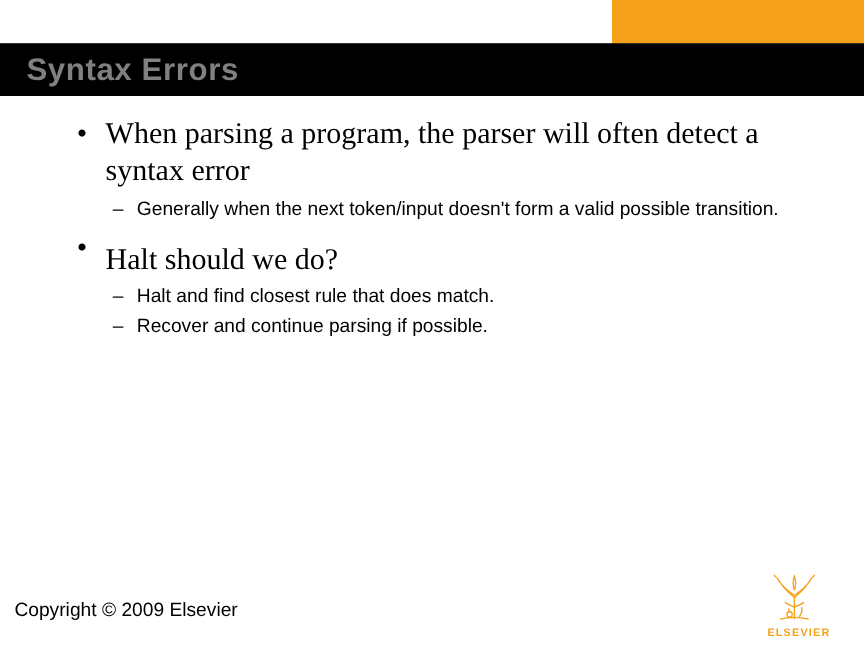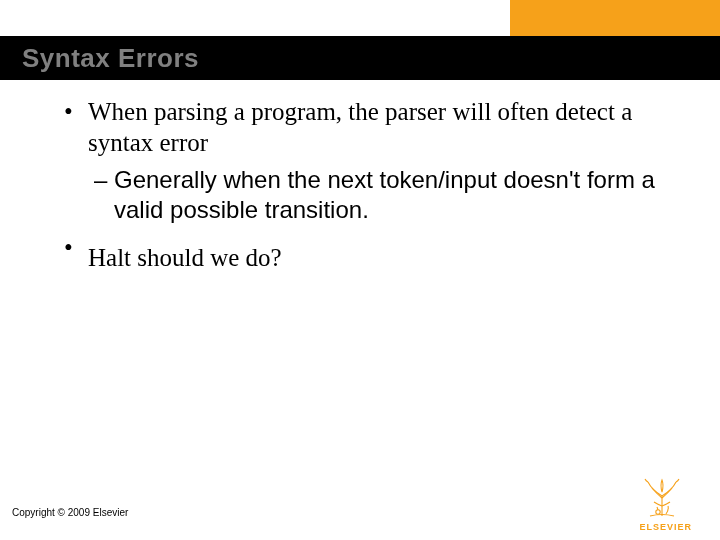--- a/index.html
+++ b/index.html
@@ -33,30 +33,30 @@
     position: absolute;
     top: 84px; left: 0; right: 0;
     padding: 6px 20px 0 54px;
     color: #000;
   }
   ul.level1 { list-style: none; }
   ul.level1 > li { position: relative; padding-left: 34px; margin-top: 6px; font-size: 25px; line-height: 1.25; }
   ul.level1 > li::before { content: "•"; position: absolute; left: 10px; top: 0; font-size: 25px; }
 
   ul.level2 { list-style: none; margin-top: 6px; }
-  ul.level2 > li { position: relative; padding-left: 26px; margin-top: 4px; font-family: Arial, Helvetica, sans-serif; font-size: 24px; line-height: 1.28; }
+  ul.level2 > li { position: relative; padding-left: 26px; margin-top: 4px; font-family: Arial, Helvetica, sans-serif; font-size: 16px; line-height: 1.28; }
   ul.level2 > li::before { content: "–"; position: absolute; left: 6px; top: 0; }
 
   .spacer { height: 10px; }
 
   .copyright {
     position: absolute;
     left: 12px; bottom: 22px;
     font-family: Arial, Helvetica, sans-serif;
-    font-size: 10px;
+    font-size: 16px;
     color: #000;
   }
 
   .logo {
     position: absolute;
     right: 28px; bottom: 8px;
     width: 60px;
     text-align: right;
   }
   .logo .tree {
@@ -89,20 +89,28 @@
         <ul class="level2">
           <li>
             <span>Generally when the next token/input doesn't form a valid possible transition.</span>
           </li>
         </ul>
       </li>
 
       <li>
         <div class="spacer"></div>
         <span>Halt should we do?</span>
+        <ul class="level2">
+          <li>
+            <span>Halt and find closest rule that does match.</span>
+          </li>
+          <li>
+            <span>Recover and continue parsing if possible.</span>
+          </li>
+        </ul>
       </li>
 
     </ul>
   </div>
 
   <div class="copyright">Copyright © 2009 Elsevier</div>
 
   <div class="logo">
     <div class="tree">
       <svg viewBox="0 0 44 44">

